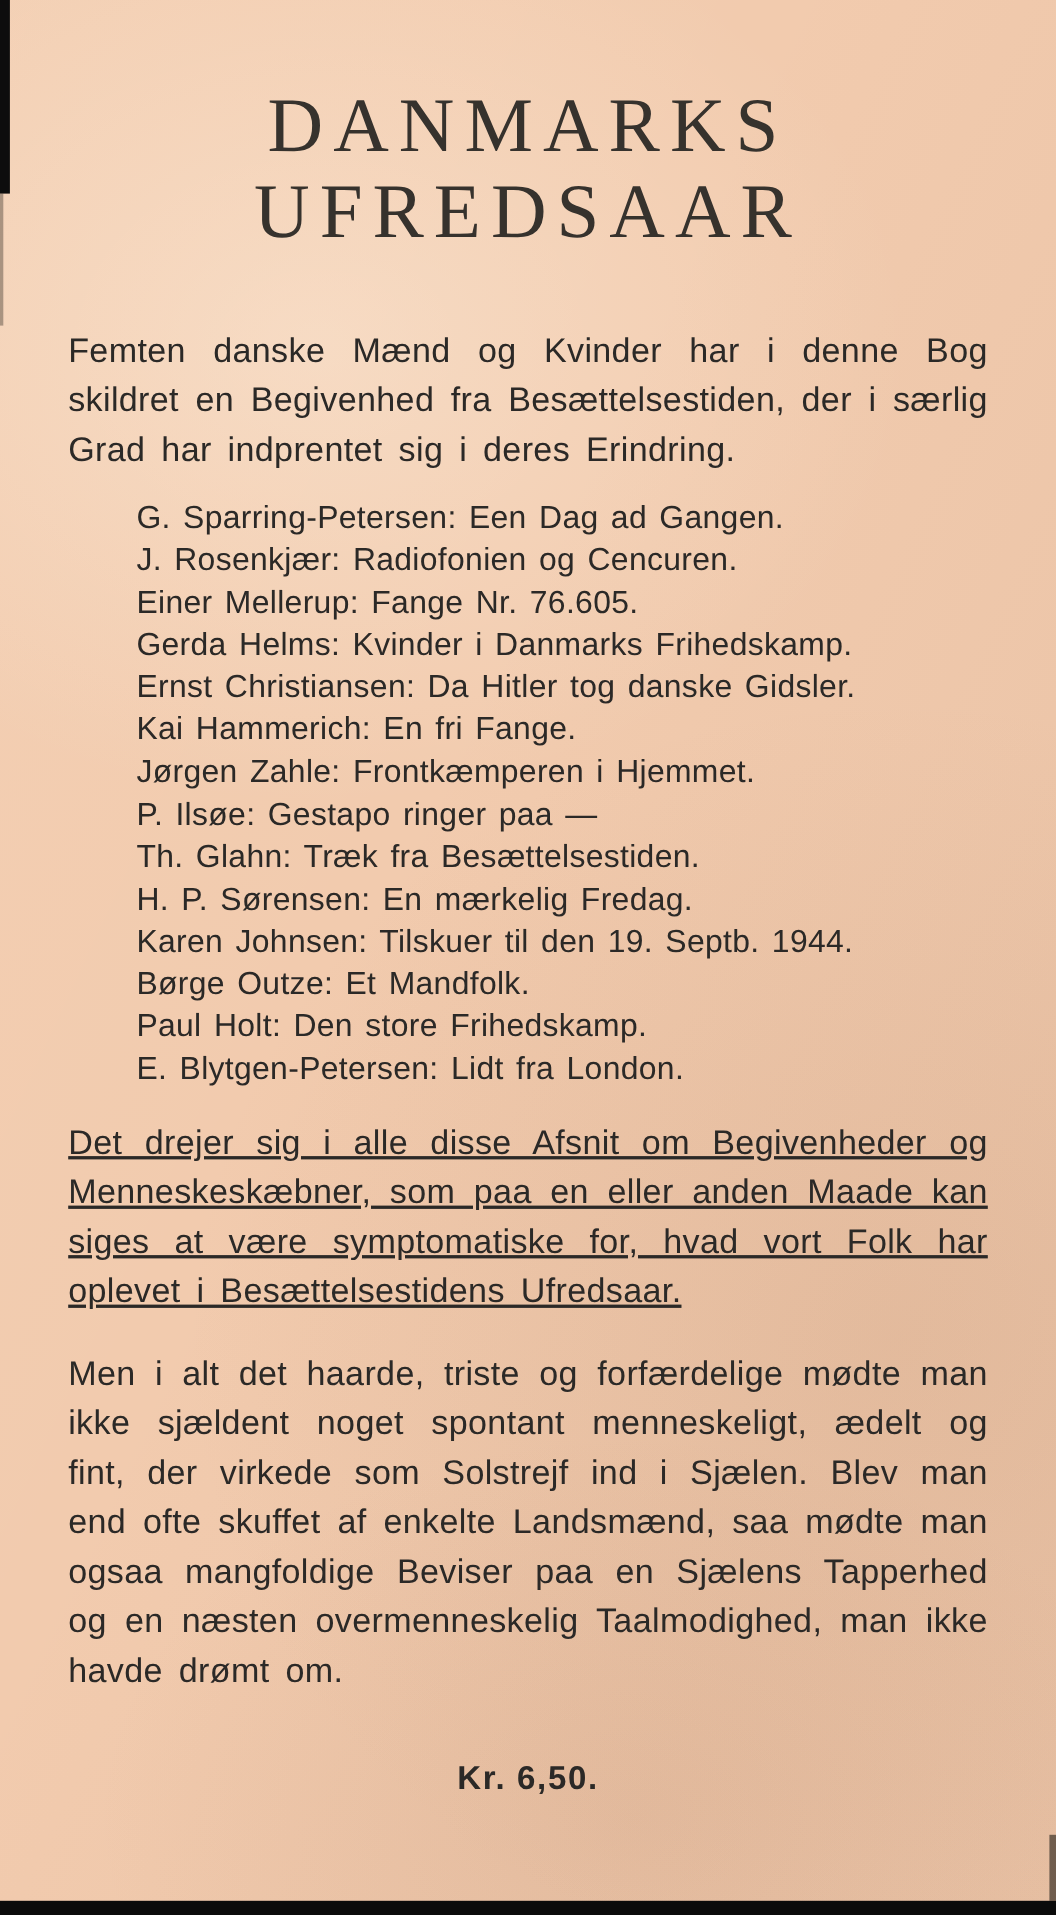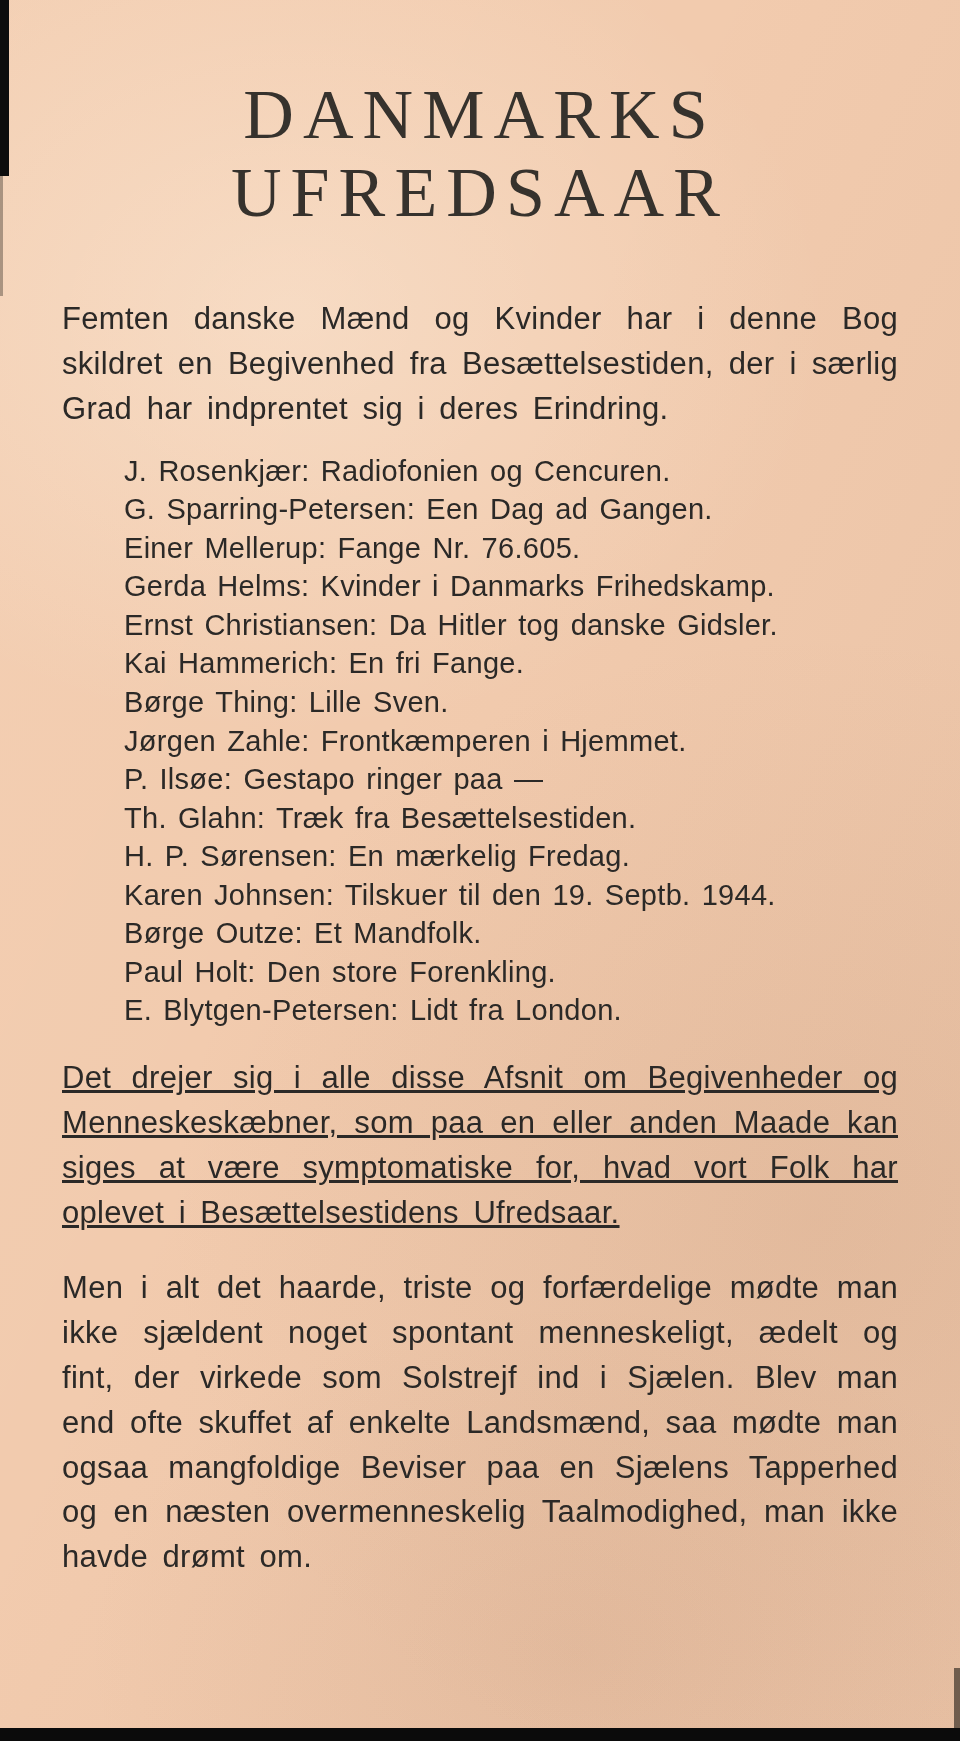--- a/index.html
+++ b/index.html
@@ -104,54 +104,54 @@
 
   <h1 class="book-title">
     <span class="title-line">DANMARKS</span>
     <span class="title-line">UFREDSAAR</span>
   </h1>
 
   <p class="intro">Femten danske Mænd og Kvinder har i denne Bog skildret en Begivenhed fra Besættelsestiden, der i særlig Grad har indprentet sig i deres Erindring.</p>
 
   <ul class="contents-list">
 
+      <li>G. Sparring-Petersen: Een Dag ad Gangen.</li>
+
       <li>J. Rosenkjær: Radiofonien og Cencuren.</li>
-
-      <li>G. Sparring-Petersen: Een Dag ad Gangen.</li>
 
       <li>Einer Mellerup: Fange Nr. 76.605.</li>
 
       <li>Gerda Helms: Kvinder i Danmarks Frihedskamp.</li>
 
       <li>Ernst Christiansen: Da Hitler tog danske Gidsler.</li>
 
       <li>Kai Hammerich: En fri Fange.</li>
 
-      <li>Børge Thing: Lille Sven.</li>
 
       <li>Jørgen Zahle: Frontkæmperen i Hjemmet.</li>
 
       <li>P. Ilsøe: Gestapo ringer paa —</li>
 
       <li>Th. Glahn: Træk fra Besættelsestiden.</li>
 
       <li>H. P. Sørensen: En mærkelig Fredag.</li>
 
       <li>Karen Johnsen: Tilskuer til den 19. Septb. 1944.</li>
 
       <li>Børge Outze: Et Mandfolk.</li>
 
-      <li>Paul Holt: Den store Forenkling.</li>
+      <li>Paul Holt: Den store Frihedskamp.</li>
 
       <li>E. Blytgen-Petersen: Lidt fra London.</li>
     </ul>
 
   <p class="para para-1">Det drejer sig i alle disse Afsnit om Begivenheder og Menneskeskæbner, som paa en eller anden Maade kan siges at være symptomatiske for, hvad vort Folk har oplevet i Besættelsestidens Ufredsaar.</p>
 
   <p class="para para-2">Men i alt det haarde, triste og forfærdelige mødte man ikke sjældent noget spontant menneskeligt, ædelt og fint, der virkede som Solstrejf ind i Sjælen. Blev man end ofte skuffet af enkelte Landsmænd, saa mødte man ogsaa mangfoldige Beviser paa en Sjælens Tapperhed og en næsten overmenneskelig Taalmodighed, man ikke havde drømt om.</p>
 
+  <div class="price">Kr. 6,50.</div>
 
 </div>
 
 <div class="scan-edge-left-top"></div>
 <div class="scan-edge-left-mid"></div>
 <div class="scan-edge-bottom"></div>
 <div class="scan-edge-bottom-right"></div>
 
 </body></html>

